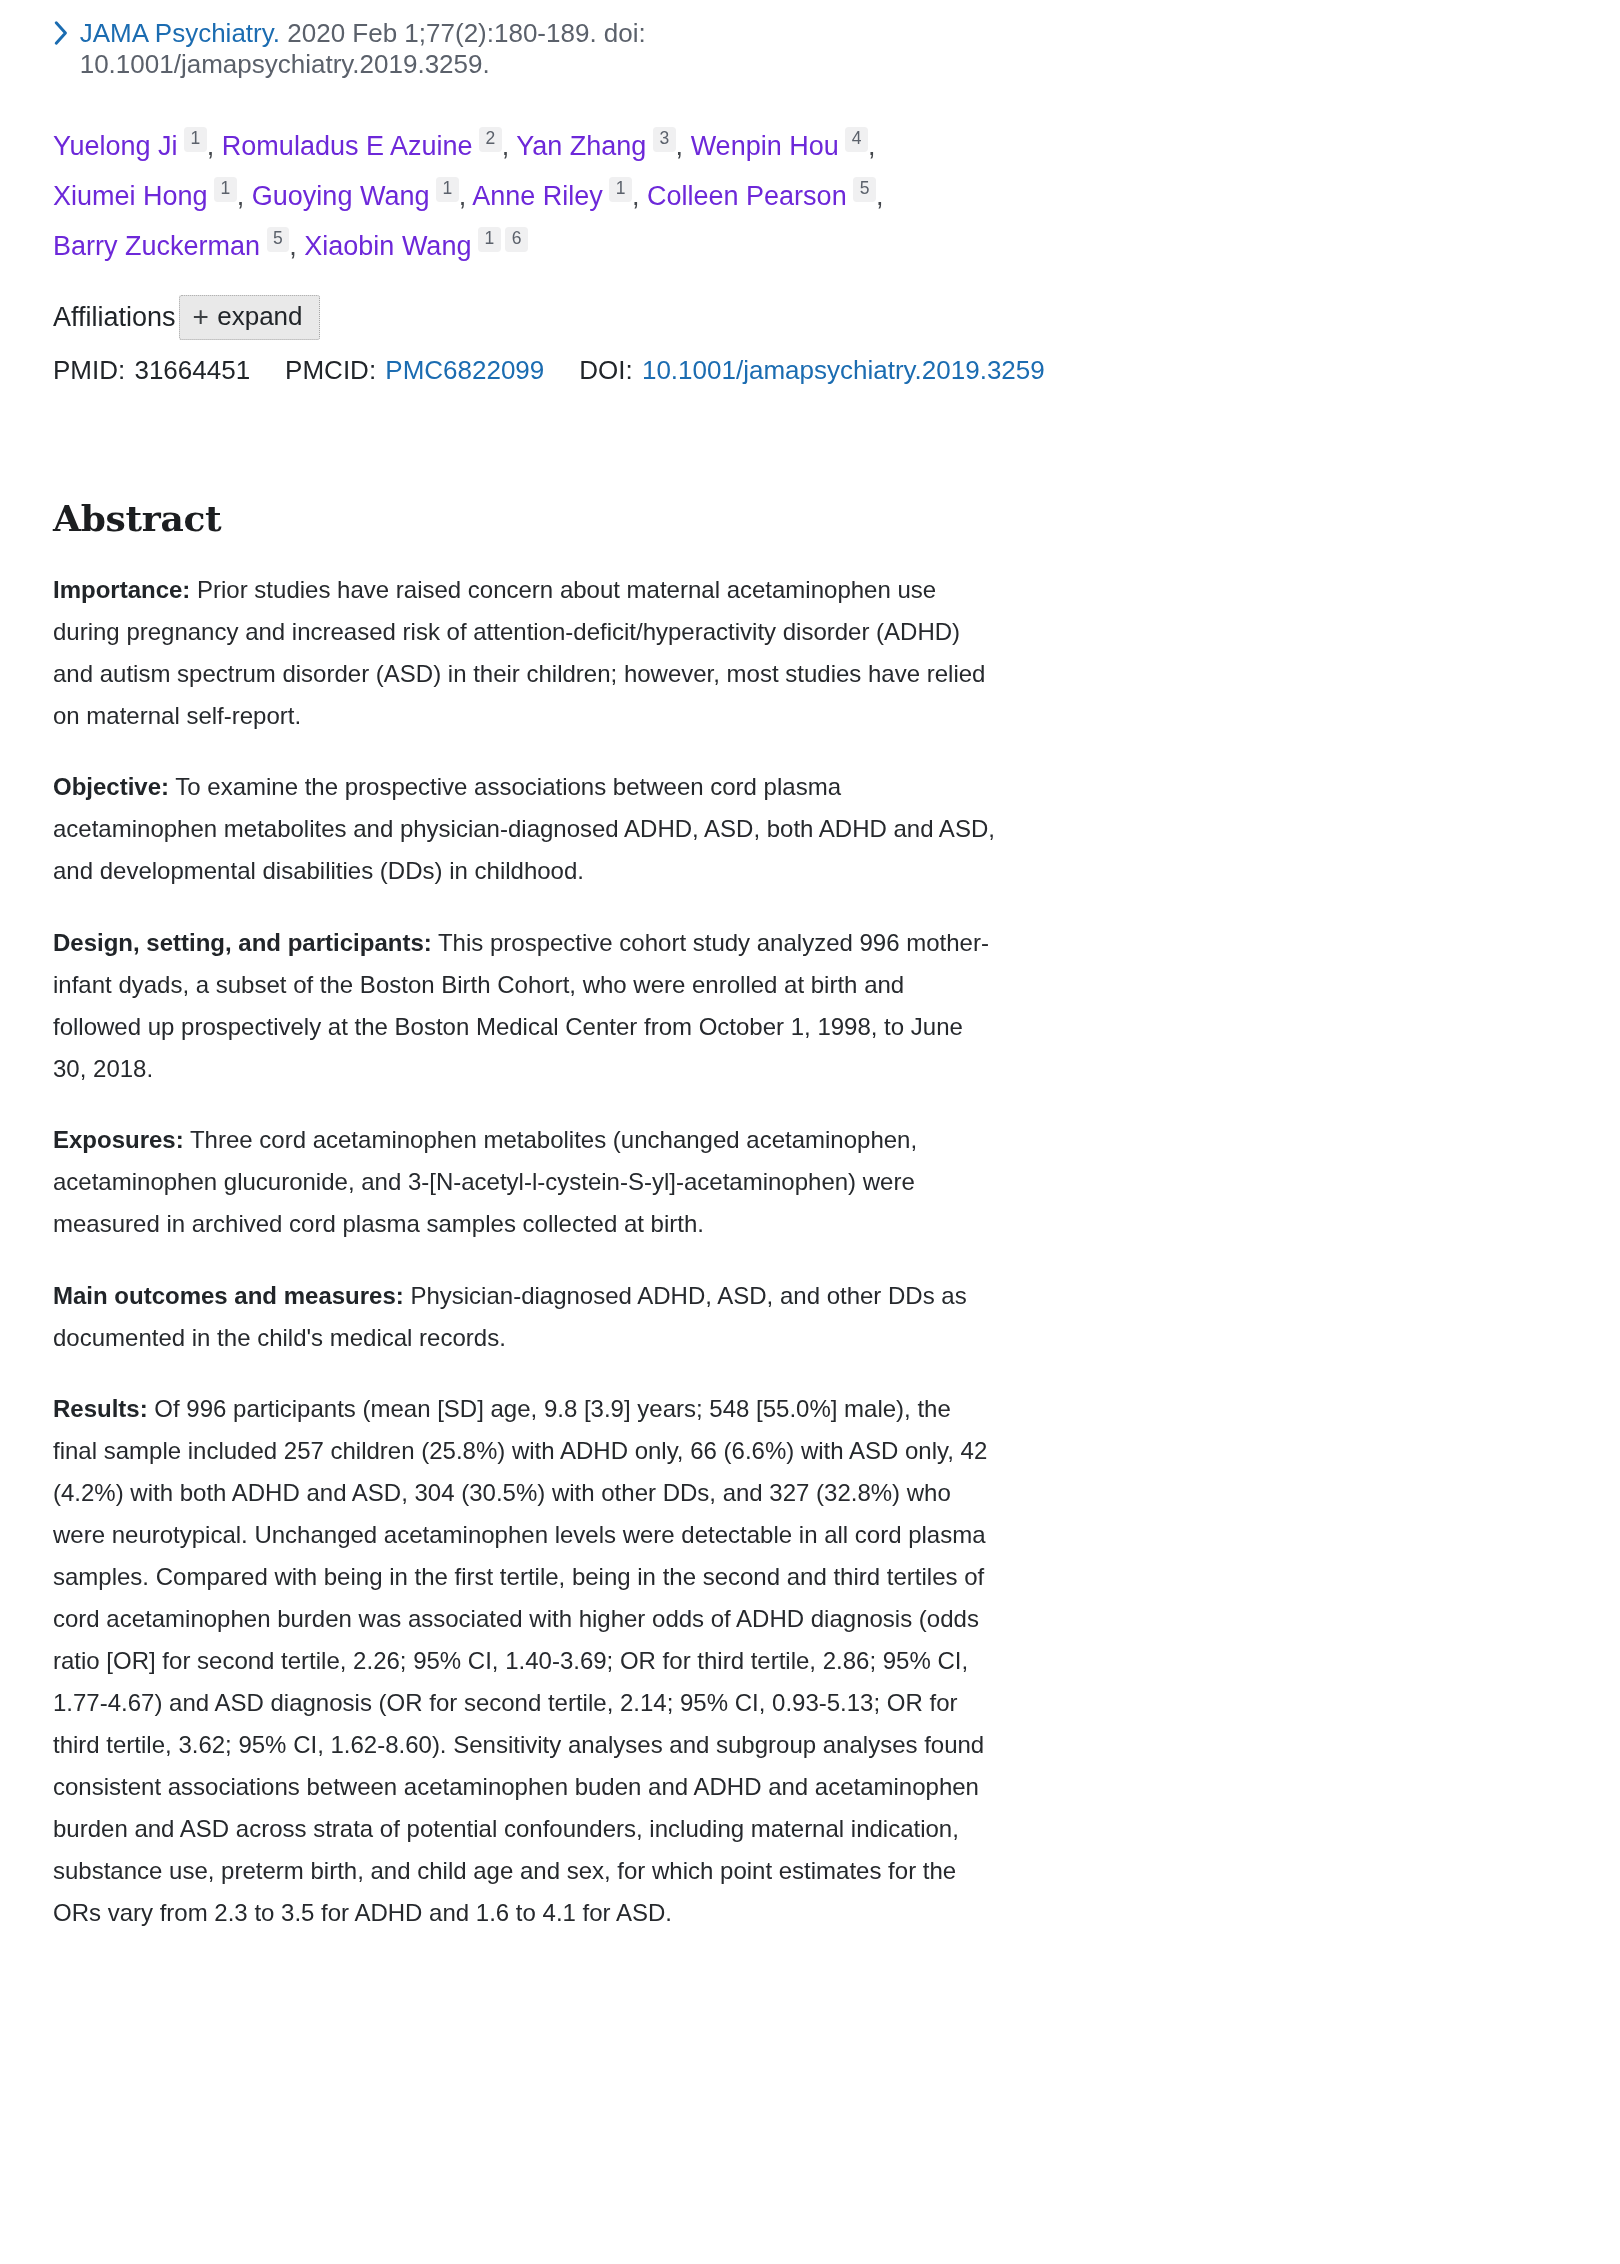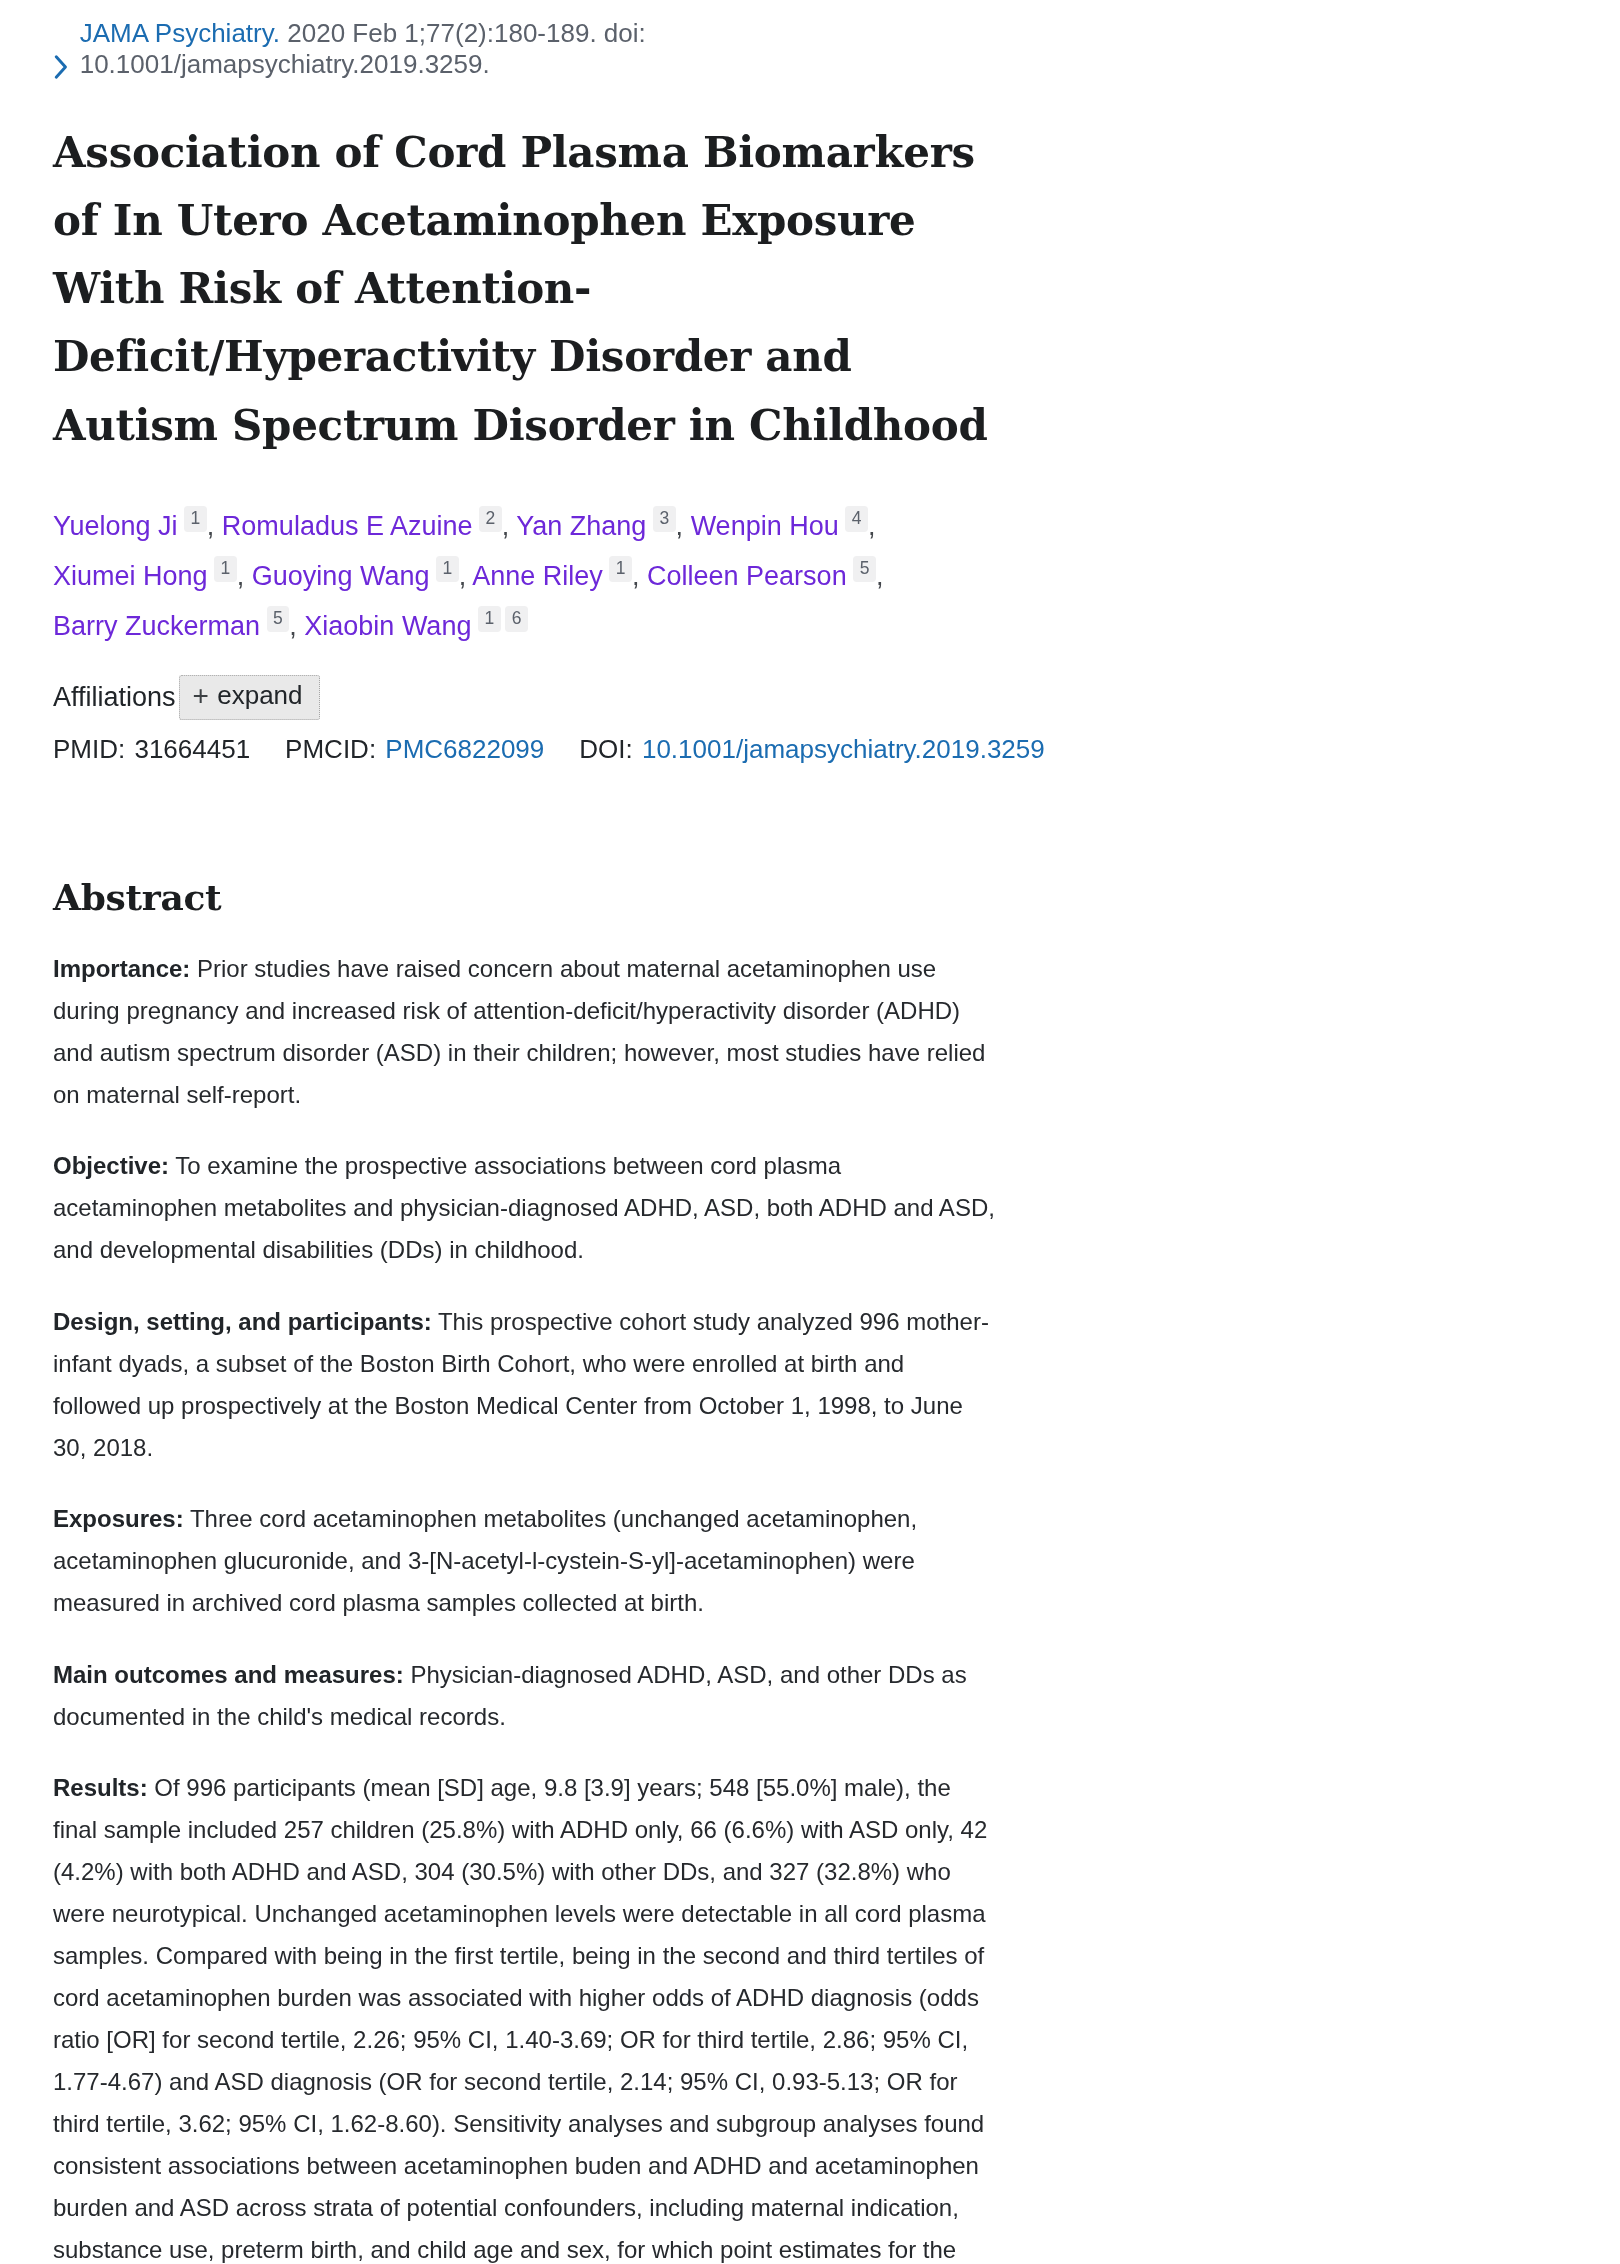--- a/index.html
+++ b/index.html
@@ -10,21 +10,21 @@
     color: #212529;
     -webkit-font-smoothing: antialiased;
   }
   .container { padding: 16.6px 0 55px 53px; width: 951px; }
 
   
   .citation {
     font-size: 26px;
     color: #5b616b;
     display: flex;
-    align-items: flex-end;
+    align-items: flex-start;
     gap: 11px;
     margin-top: 1.8px;
   }
   .chev { display: inline-flex; align-items: center; margin-top: 1.8px; }
   .journal-link { color: #1b6cb1; text-decoration: none; cursor: pointer; }
   .citation-rest { color: #5b616b; }
 
   
   .page-title {
     font-family: "DejaVu Serif", serif;
@@ -108,21 +108,20 @@
       <svg width="15.7" height="26" viewBox="0 0 17 28">
         <path d="M3.5 3 L13.5 14 L3.5 25" stroke="#1b6cb1" stroke-width="3.2" fill="none" stroke-linecap="round" stroke-linejoin="round"></path>
       </svg>
     </span>
     <span>
       <a class="journal-link">JAMA Psychiatry.</a>
       <span class="citation-rest">2020 Feb 1;77(2):180-189. doi: 10.1001/jamapsychiatry.2019.3259.</span>
     </span>
   </div>
 
-  <h1 class="page-title">Association of Cord Plasma Biomarkers of In Utero Acetaminophen Exposure With Risk of Attention-Deficit/Hyperactivity Disorder and Autism Spectrum Disorder in Childhood</h1>
 
   <div class="authors"><span class="author"><a class="author-link">Yuelong Ji</a><span class="sup-badge">1</span></span><span class="author-sep">, </span><span class="author"><a class="author-link">Romuladus E Azuine</a><span class="sup-badge">2</span></span><span class="author-sep">, </span><span class="author"><a class="author-link">Yan Zhang</a><span class="sup-badge">3</span></span><span class="author-sep">, </span><span class="author"><a class="author-link">Wenpin Hou</a><span class="sup-badge">4</span></span><span class="author-sep">, </span><span class="author"><a class="author-link">Xiumei Hong</a><span class="sup-badge">1</span></span><span class="author-sep">, </span><span class="author"><a class="author-link">Guoying Wang</a><span class="sup-badge">1</span></span><span class="author-sep">, </span><span class="author"><a class="author-link">Anne Riley</a><span class="sup-badge">1</span></span><span class="author-sep">, </span><span class="author"><a class="author-link">Colleen Pearson</a><span class="sup-badge">5</span></span><span class="author-sep">, </span><span class="author"><a class="author-link">Barry Zuckerman</a><span class="sup-badge">5</span></span><span class="author-sep">, </span><span class="author"><a class="author-link">Xiaobin Wang</a><span class="sup-badge">1</span><span class="sup-badge">6</span></span></div>
 
   <div class="affil-row">
     <span class="affil-label">Affiliations</span>
     <button class="expand-btn">
       <span class="plus-glyph">+</span>
       <span>expand</span>
     </button>
   </div>

